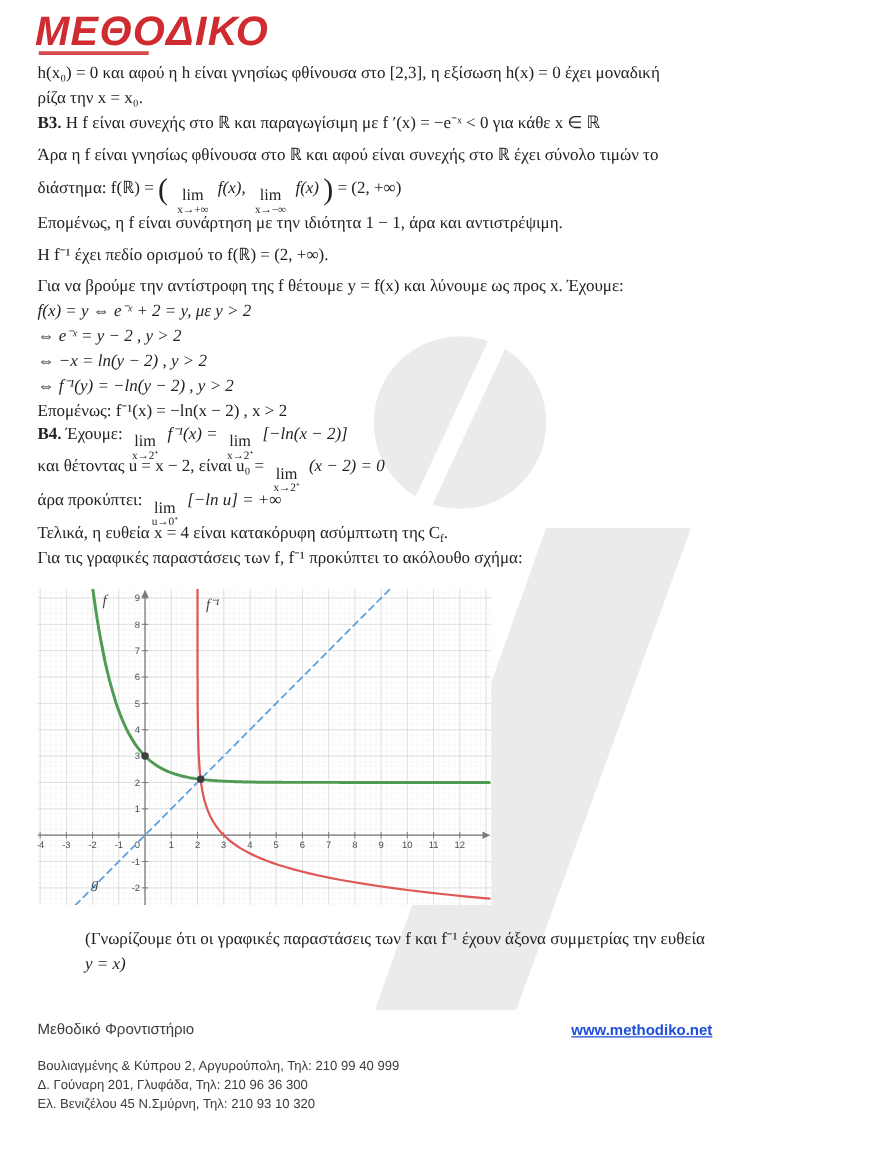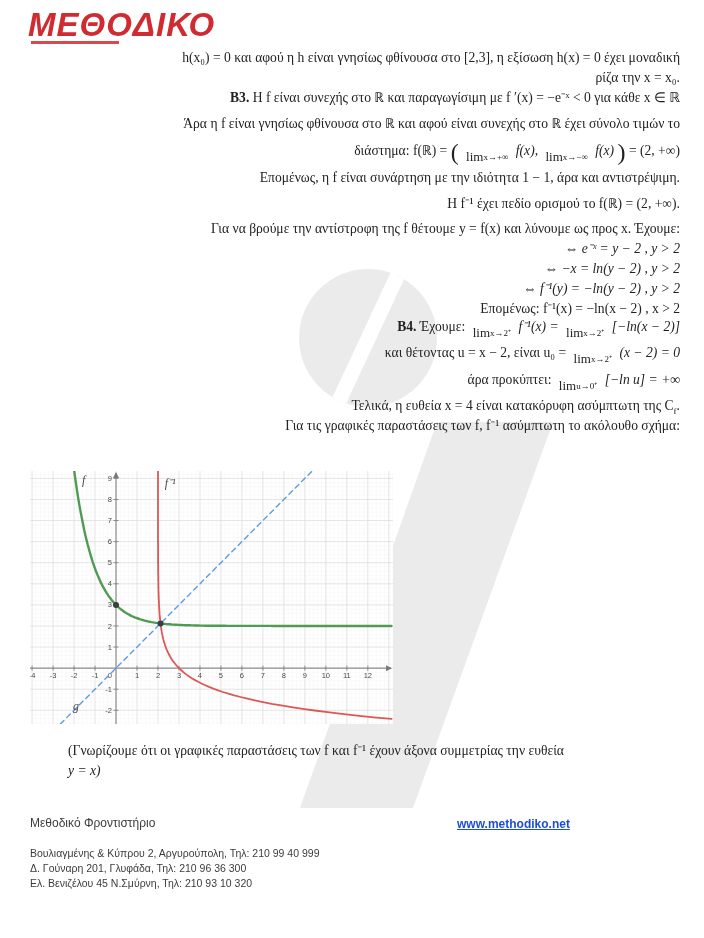--- a/index.html
+++ b/index.html
@@ -13,25 +13,25 @@
             transform:rotate(25deg);}
   .wm-wedge{left:300px;top:422px;width:253px;height:386px;background:#ebebeb;
             clip-path:polygon(137px 0,253px 0,113px 386px,0 386px);}
   
   .logo{position:absolute;left:28px;top:6px;z-index:2;
         font-family:"Liberation Sans",sans-serif;font-weight:bold;font-style:italic;
         font-size:33px;letter-spacing:1px;}
   .logo-bar{position:absolute;left:31px;top:41px;width:88px;height:3px;z-index:2;opacity:.85;}
   
   .body-text{position:absolute;left:30px;top:50px;width:650px;z-index:2;
-             font-size:13.6px;line-height:1.2;text-align:right;}
+             font-size:13.6px;line-height:1.2;}
   .line{min-height:18px;}
   .math{font-style:italic;}
   .b{font-weight:bold;}
-  .lim{display:inline-flex;align-items:center;line-height:1;
+  .lim{display:inline-flex;flex-direction:column;align-items:center;line-height:1;
        transform:translateY(6px);margin:0 4px;font-style:normal;}
   .lim .t{font-size:13px;}
   .lim .s{font-size:9px;margin-top:1px;}
   .bigp{font-size:24px;vertical-align:-5px;font-weight:400;}
   sub{font-size:9px;}
   
   .graph-box{position:absolute;left:30px;top:471px;width:363px;height:253px;
              background:#fff;z-index:1;}
   #graph-svg{display:block;}
   #graph-svg text{font-family:"Liberation Sans",sans-serif;font-size:7.5px;fill:#4a4a4a;}
@@ -78,20 +78,21 @@
           <span class="t">lim</span>
           <span class="s">x→−∞</span>
         </span>
       <span class="math">f(x)</span>
       <span class="bigp">)</span>
       <span>= (2, +∞)</span>
     </div>
     <div class="line" style="height:26px">Επομένως, η f είναι συνάρτηση με την ιδιότητα 1 − 1, άρα και αντιστρέψιμη.</div>
     <div class="line" style="height:25px">Η f⁻¹ έχει πεδίο ορισμού το f(ℝ) = (2, +∞).</div>
     <div class="line" style="height:20px">Για να βρούμε την αντίστροφη της f θέτουμε y = f(x) και λύνουμε ως προς x. Έχουμε:</div>
+    <div class="line math" style="height:20px">f(x) = y ⇔ e⁻ˣ + 2 = y,   με y &gt; 2</div>
     <div class="line math" style="height:20px">⇔ e⁻ˣ = y − 2 , y &gt; 2</div>
     <div class="line math" style="height:20px">⇔ −x = ln(y − 2) , y &gt; 2</div>
     <div class="line math" style="height:20px">⇔ f⁻¹(y) = −ln(y − 2) , y &gt; 2</div>
     <div class="line" style="height:18px">Επομένως: f⁻¹(x) = −ln(x − 2) , x &gt; 2</div>
     <div class="line" style="height:26px">
       <span class="b">B4.</span>
       <span> Έχουμε:</span>
       <span class="lim">
           <span class="t">lim</span>
           <span class="s">x→2⁺</span>
@@ -115,21 +116,21 @@
       <span>άρα προκύπτει:</span>
       <span class="lim">
           <span class="t">lim</span>
           <span class="s">u→0⁺</span>
         </span>
       <span class="math">[−ln u] = +∞</span>
     </div>
     <div class="line" style="height:20px">
       <span>Τελικά, η ευθεία x = 4 είναι κατακόρυφη ασύμπτωτη της C</span><sub>f</sub><span>.</span>
     </div>
-    <div class="line" style="height:18px">Για τις γραφικές παραστάσεις των f, f⁻¹ ασύμπτωτη το ακόλουθο σχήμα:</div>
+    <div class="line" style="height:18px">Για τις γραφικές παραστάσεις των f, f⁻¹ προκύπτει το ακόλουθο σχήμα:</div>
   </div>
 
   <div class="graph-box">
     <svg id="graph-svg" width="363" height="253" viewBox="0 0 363 253">
         <path d="M2.1 0V253 M6.3 0V253 M10.5 0V253 M14.7 0V253 M18.9 0V253 M23.1 0V253 M27.3 0V253 M31.5 0V253 M35.7 0V253 M39.9 0V253 M44.1 0V253 M48.3 0V253 M52.5 0V253 M56.7 0V253 M60.8 0V253 M65.0 0V253 M69.2 0V253 M73.4 0V253 M77.6 0V253 M81.8 0V253 M86.0 0V253 M90.2 0V253 M94.4 0V253 M98.6 0V253 M102.8 0V253 M107.0 0V253 M111.2 0V253 M115.4 0V253 M119.6 0V253 M123.8 0V253 M128.0 0V253 M132.2 0V253 M136.4 0V253 M140.6 0V253 M144.8 0V253 M149.0 0V253 M153.2 0V253 M157.4 0V253 M161.6 0V253 M165.8 0V253 M170.0 0V253 M174.2 0V253 M178.4 0V253 M182.5 0V253 M186.7 0V253 M190.9 0V253 M195.1 0V253 M199.3 0V253 M203.5 0V253 M207.7 0V253 M211.9 0V253 M216.1 0V253 M220.3 0V253 M224.5 0V253 M228.7 0V253 M232.9 0V253 M237.1 0V253 M241.3 0V253 M245.5 0V253 M249.7 0V253 M253.9 0V253 M258.1 0V253 M262.3 0V253 M266.5 0V253 M270.7 0V253 M274.9 0V253 M279.1 0V253 M283.3 0V253 M287.5 0V253 M291.7 0V253 M295.9 0V253 M300.1 0V253 M304.2 0V253 M308.4 0V253 M312.6 0V253 M316.8 0V253 M321.0 0V253 M325.2 0V253 M329.4 0V253 M333.6 0V253 M337.8 0V253 M342.0 0V253 M346.2 0V253 M350.4 0V253 M354.6 0V253 M358.8 0V253 M363.0 0V253 M0 251.9H363 M0 247.7H363 M0 243.5H363 M0 239.3H363 M0 235.1H363 M0 230.9H363 M0 226.6H363 M0 222.4H363 M0 218.2H363 M0 214.0H363 M0 209.8H363 M0 205.6H363 M0 201.3H363 M0 197.1H363 M0 192.9H363 M0 188.7H363 M0 184.5H363 M0 180.3H363 M0 176.0H363 M0 171.8H363 M0 167.6H363 M0 163.4H363 M0 159.2H363 M0 155.0H363 M0 150.7H363 M0 146.5H363 M0 142.3H363 M0 138.1H363 M0 133.9H363 M0 129.7H363 M0 125.4H363 M0 121.2H363 M0 117.0H363 M0 112.8H363 M0 108.6H363 M0 104.4H363 M0 100.1H363 M0 95.9H363 M0 91.7H363 M0 87.5H363 M0 83.3H363 M0 79.1H363 M0 74.8H363 M0 70.6H363 M0 66.4H363 M0 62.2H363 M0 58.0H363 M0 53.8H363 M0 49.5H363 M0 45.3H363 M0 41.1H363 M0 36.9H363 M0 32.7H363 M0 28.5H363 M0 24.2H363 M0 20.0H363 M0 15.8H363 M0 11.6H363 M0 7.4H363 M0 3.2H363 " stroke="#f4f4f4" stroke-width="0.5" fill="none"></path>
         <path d="M2.1 0V253 M23.1 0V253 M44.1 0V253 M65.0 0V253 M86.0 0V253 M107.0 0V253 M128.0 0V253 M149.0 0V253 M170.0 0V253 M190.9 0V253 M211.9 0V253 M232.9 0V253 M253.9 0V253 M274.9 0V253 M295.9 0V253 M316.8 0V253 M337.8 0V253 M358.8 0V253 M0 239.3H363 M0 218.2H363 M0 197.1H363 M0 176.0H363 M0 155.0H363 M0 133.9H363 M0 112.8H363 M0 91.7H363 M0 70.6H363 M0 49.5H363 M0 28.5H363 M0 7.4H363 " stroke="#dcdcdc" stroke-width="0.7" fill="none"></path>
         <line x1="0" y1="197.12916666666663" x2="361" y2="197.12916666666663" stroke="#7a7a7a" stroke-width="1"></line>
         <line x1="86.02890173410405" y1="2" x2="86.02890173410405" y2="253" stroke="#7a7a7a" stroke-width="1"></line>
         <path d="M362 197.12916666666663 l-6 -3 v6 z" fill="#7a7a7a"></path>
         <path d="M86.02890173410405 1 l-3 6 h6 z" fill="#7a7a7a"></path>

